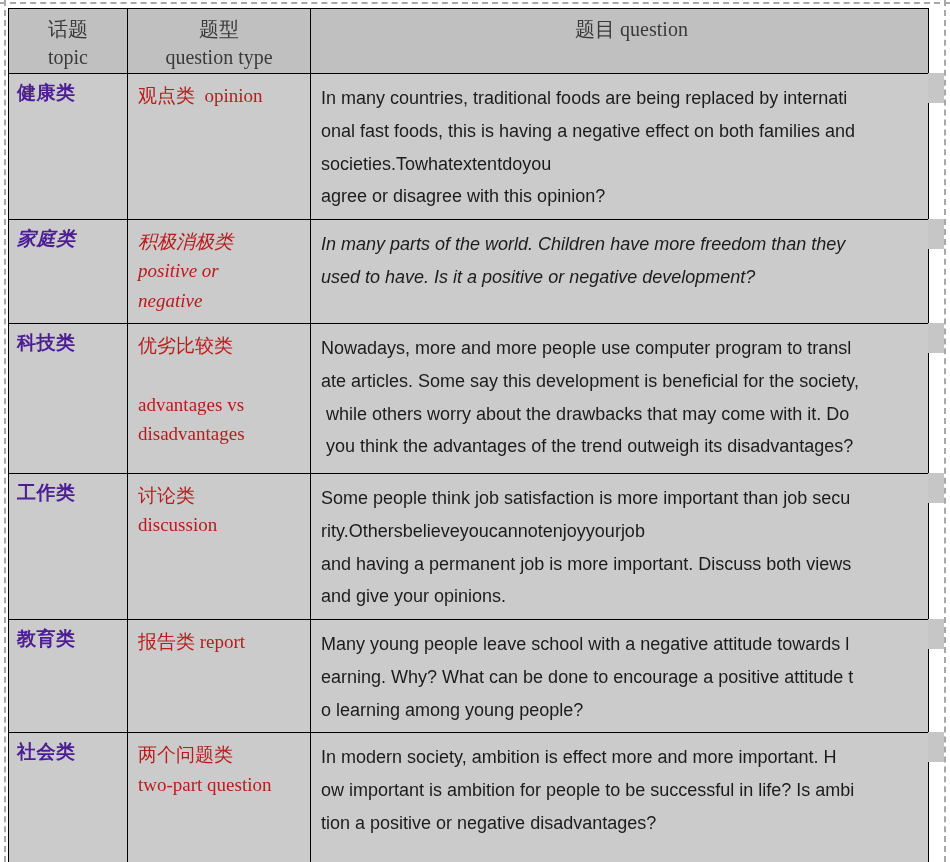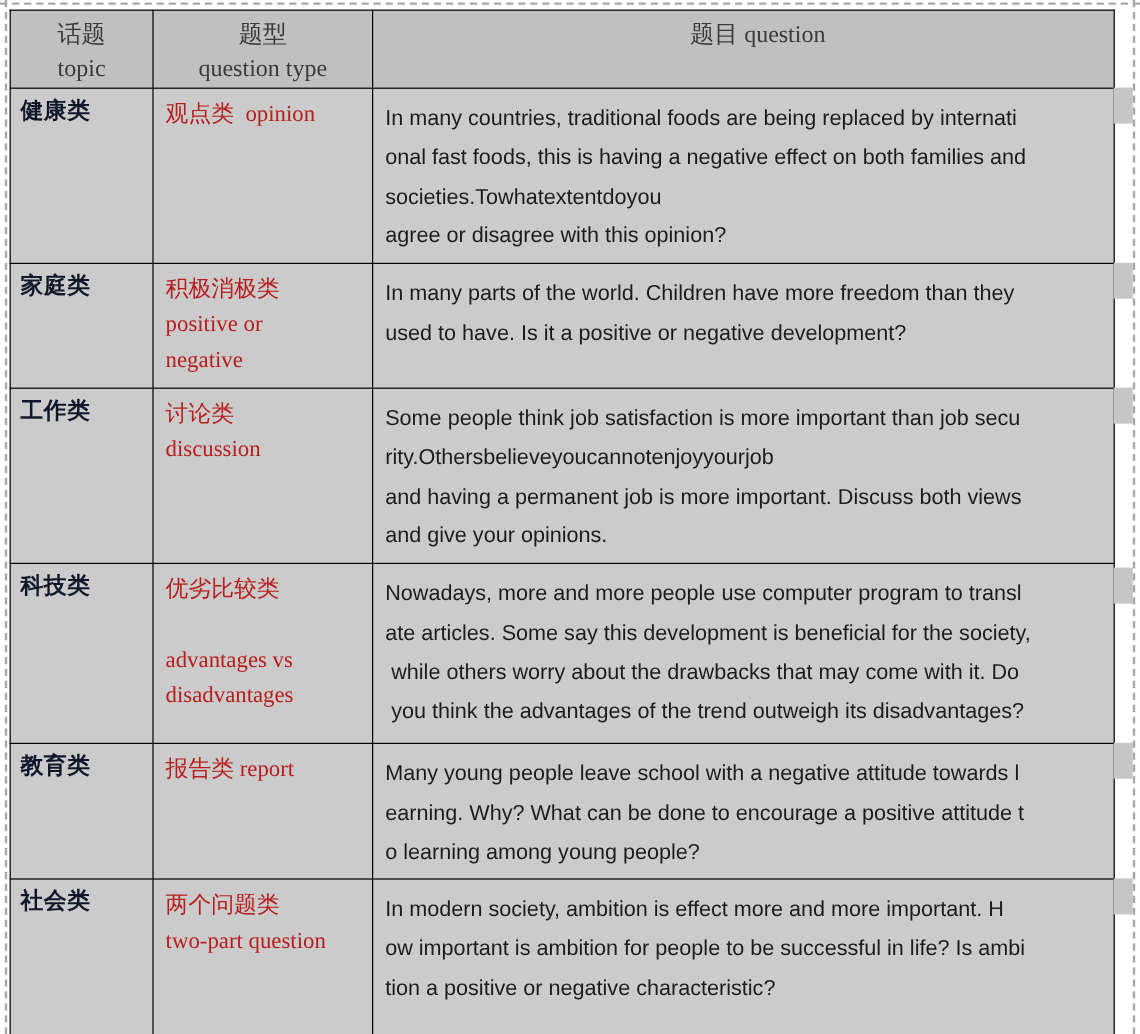--- a/index.html
+++ b/index.html
@@ -95,21 +95,21 @@
   .hdr-cell .cn { display: block; }
   .hdr-cell .en { display: block; }
   .hdr-cell.single-line .en { display: inline; }
 
   
   .topic-cell {
     padding: 7px 5px 4px 8px;
     font-family: "Liberation Serif", serif;
     font-size: 19px;
     font-weight: bold;
-    color: #0f172a;
+    color: #4c1d95;
     line-height: 1.3;
     letter-spacing: 0.5px;
   }
 
   
   .type-cell {
     padding: 7px 6px 4px 10px;
     font-family: "Liberation Serif", serif;
     font-size: 19px;
     color: #b91c1c;
@@ -188,35 +188,56 @@
                 <span>To</span>
                 <span>what</span>
                 <span>extent</span>
                 <span>do</span>
                 <span>you</span>
               </span>
               <span class="qline">agree or disagree with this opinion?</span>
             </div>
           </td>
         </tr>
-        <tr style="height: 104px;">
+        <tr style="height: 104px; font-style: italic;">
           <td>
             <div class="topic-cell">家庭类</div>
           </td>
           <td>
             <div class="type-cell">
               <span class="ln">积极消极类</span>
               <span class="ln">positive or</span>
               <span class="ln">negative</span>
             </div>
           </td>
           <td>
             <div class="q-cell">
               <span class="qline">In many parts of the world. Children have more freedom than they</span>
               <span class="qline">used to have. Is it a positive or negative development?</span>
+            </div>
+          </td>
+        </tr>
+        <tr style="height: 150px;">
+          <td>
+            <div class="topic-cell">科技类</div>
+          </td>
+          <td>
+            <div class="type-cell">
+              <span class="ln">优劣比较类</span>
+              <span class="ln blank"></span>
+              <span class="ln">advantages vs</span>
+              <span class="ln">disadvantages</span>
+            </div>
+          </td>
+          <td>
+            <div class="q-cell">
+              <span class="qline">Nowadays, more and more people use computer program to transl</span>
+              <span class="qline">ate articles. Some say this development is beneficial for the society,</span>
+              <span class="qline"> while others worry about the drawbacks that may come with it. Do</span>
+              <span class="qline"> you think the advantages of the trend outweigh its disadvantages?</span>
             </div>
           </td>
         </tr>
         <tr style="height: 144px;">
           <td>
             <div class="topic-cell">工作类</div>
           </td>
           <td>
             <div class="type-cell">
               <span class="ln">讨论类</span>
@@ -234,41 +255,20 @@
                 <span>cannot</span>
                 <span>enjoy</span>
                 <span>your</span>
                 <span>job</span>
               </span>
               <span class="qline">and having a permanent job is more important. Discuss both views</span>
               <span class="qline">and give your opinions.</span>
             </div>
           </td>
         </tr>
-        <tr style="height: 150px;">
-          <td>
-            <div class="topic-cell">科技类</div>
-          </td>
-          <td>
-            <div class="type-cell">
-              <span class="ln">优劣比较类</span>
-              <span class="ln blank"></span>
-              <span class="ln">advantages vs</span>
-              <span class="ln">disadvantages</span>
-            </div>
-          </td>
-          <td>
-            <div class="q-cell">
-              <span class="qline">Nowadays, more and more people use computer program to transl</span>
-              <span class="qline">ate articles. Some say this development is beneficial for the society,</span>
-              <span class="qline"> while others worry about the drawbacks that may come with it. Do</span>
-              <span class="qline"> you think the advantages of the trend outweigh its disadvantages?</span>
-            </div>
-          </td>
-        </tr>
         <tr style="height: 110px; margin-left: 37px;">
           <td>
             <div class="topic-cell">教育类</div>
           </td>
           <td>
             <div class="type-cell">
               <span class="ln">报告类 report</span>
             </div>
           </td>
           <td>
@@ -286,21 +286,21 @@
           <td>
             <div class="type-cell">
               <span class="ln">两个问题类</span>
               <span class="ln">two-part question</span>
             </div>
           </td>
           <td>
             <div class="q-cell">
               <span class="qline">In modern society, ambition is effect more and more important. H</span>
               <span class="qline">ow important is ambition for people to be successful in life? Is ambi</span>
-              <span class="qline">tion a positive or negative characteristic?</span>
+              <span class="qline">tion a positive or negative disadvantages?</span>
             </div>
           </td>
         </tr>
       </tbody>
   </table>
 
 <div class="row-handle" style="top: 73px;"></div>
     <div class="row-handle" style="top: 219px;"></div>
     <div class="row-handle" style="top: 323px;"></div>
     <div class="row-handle" style="top: 473px;"></div>

